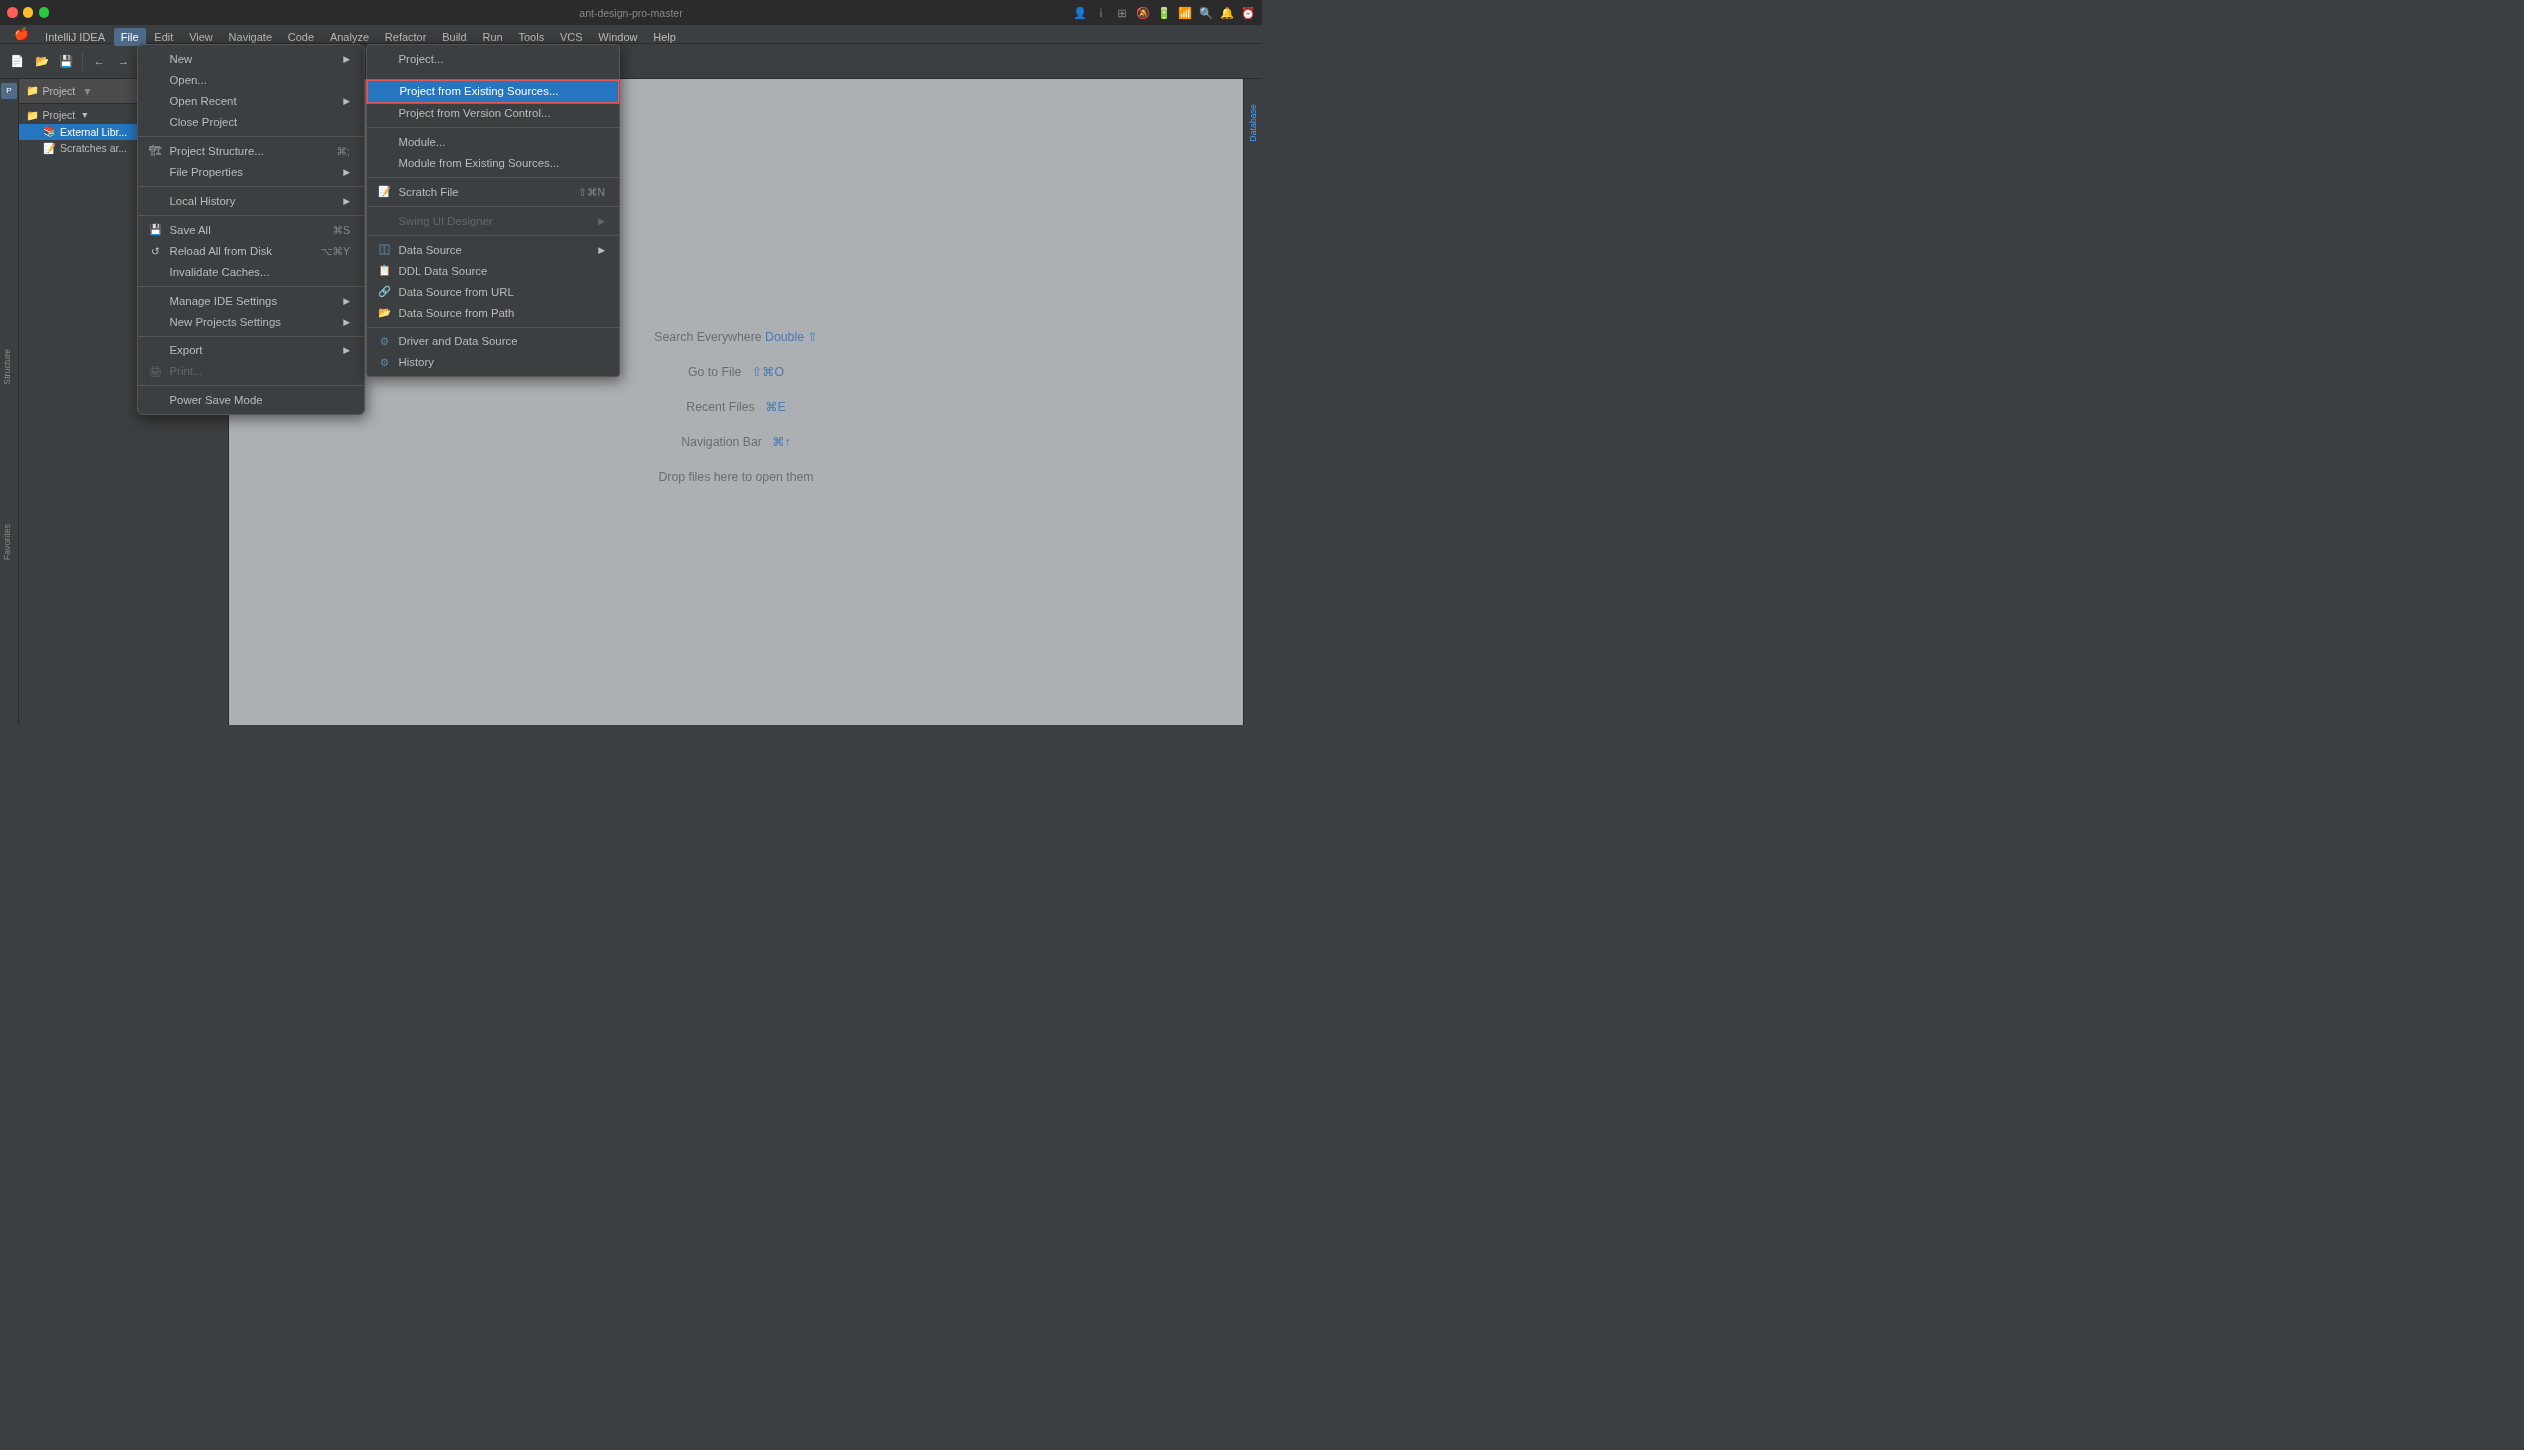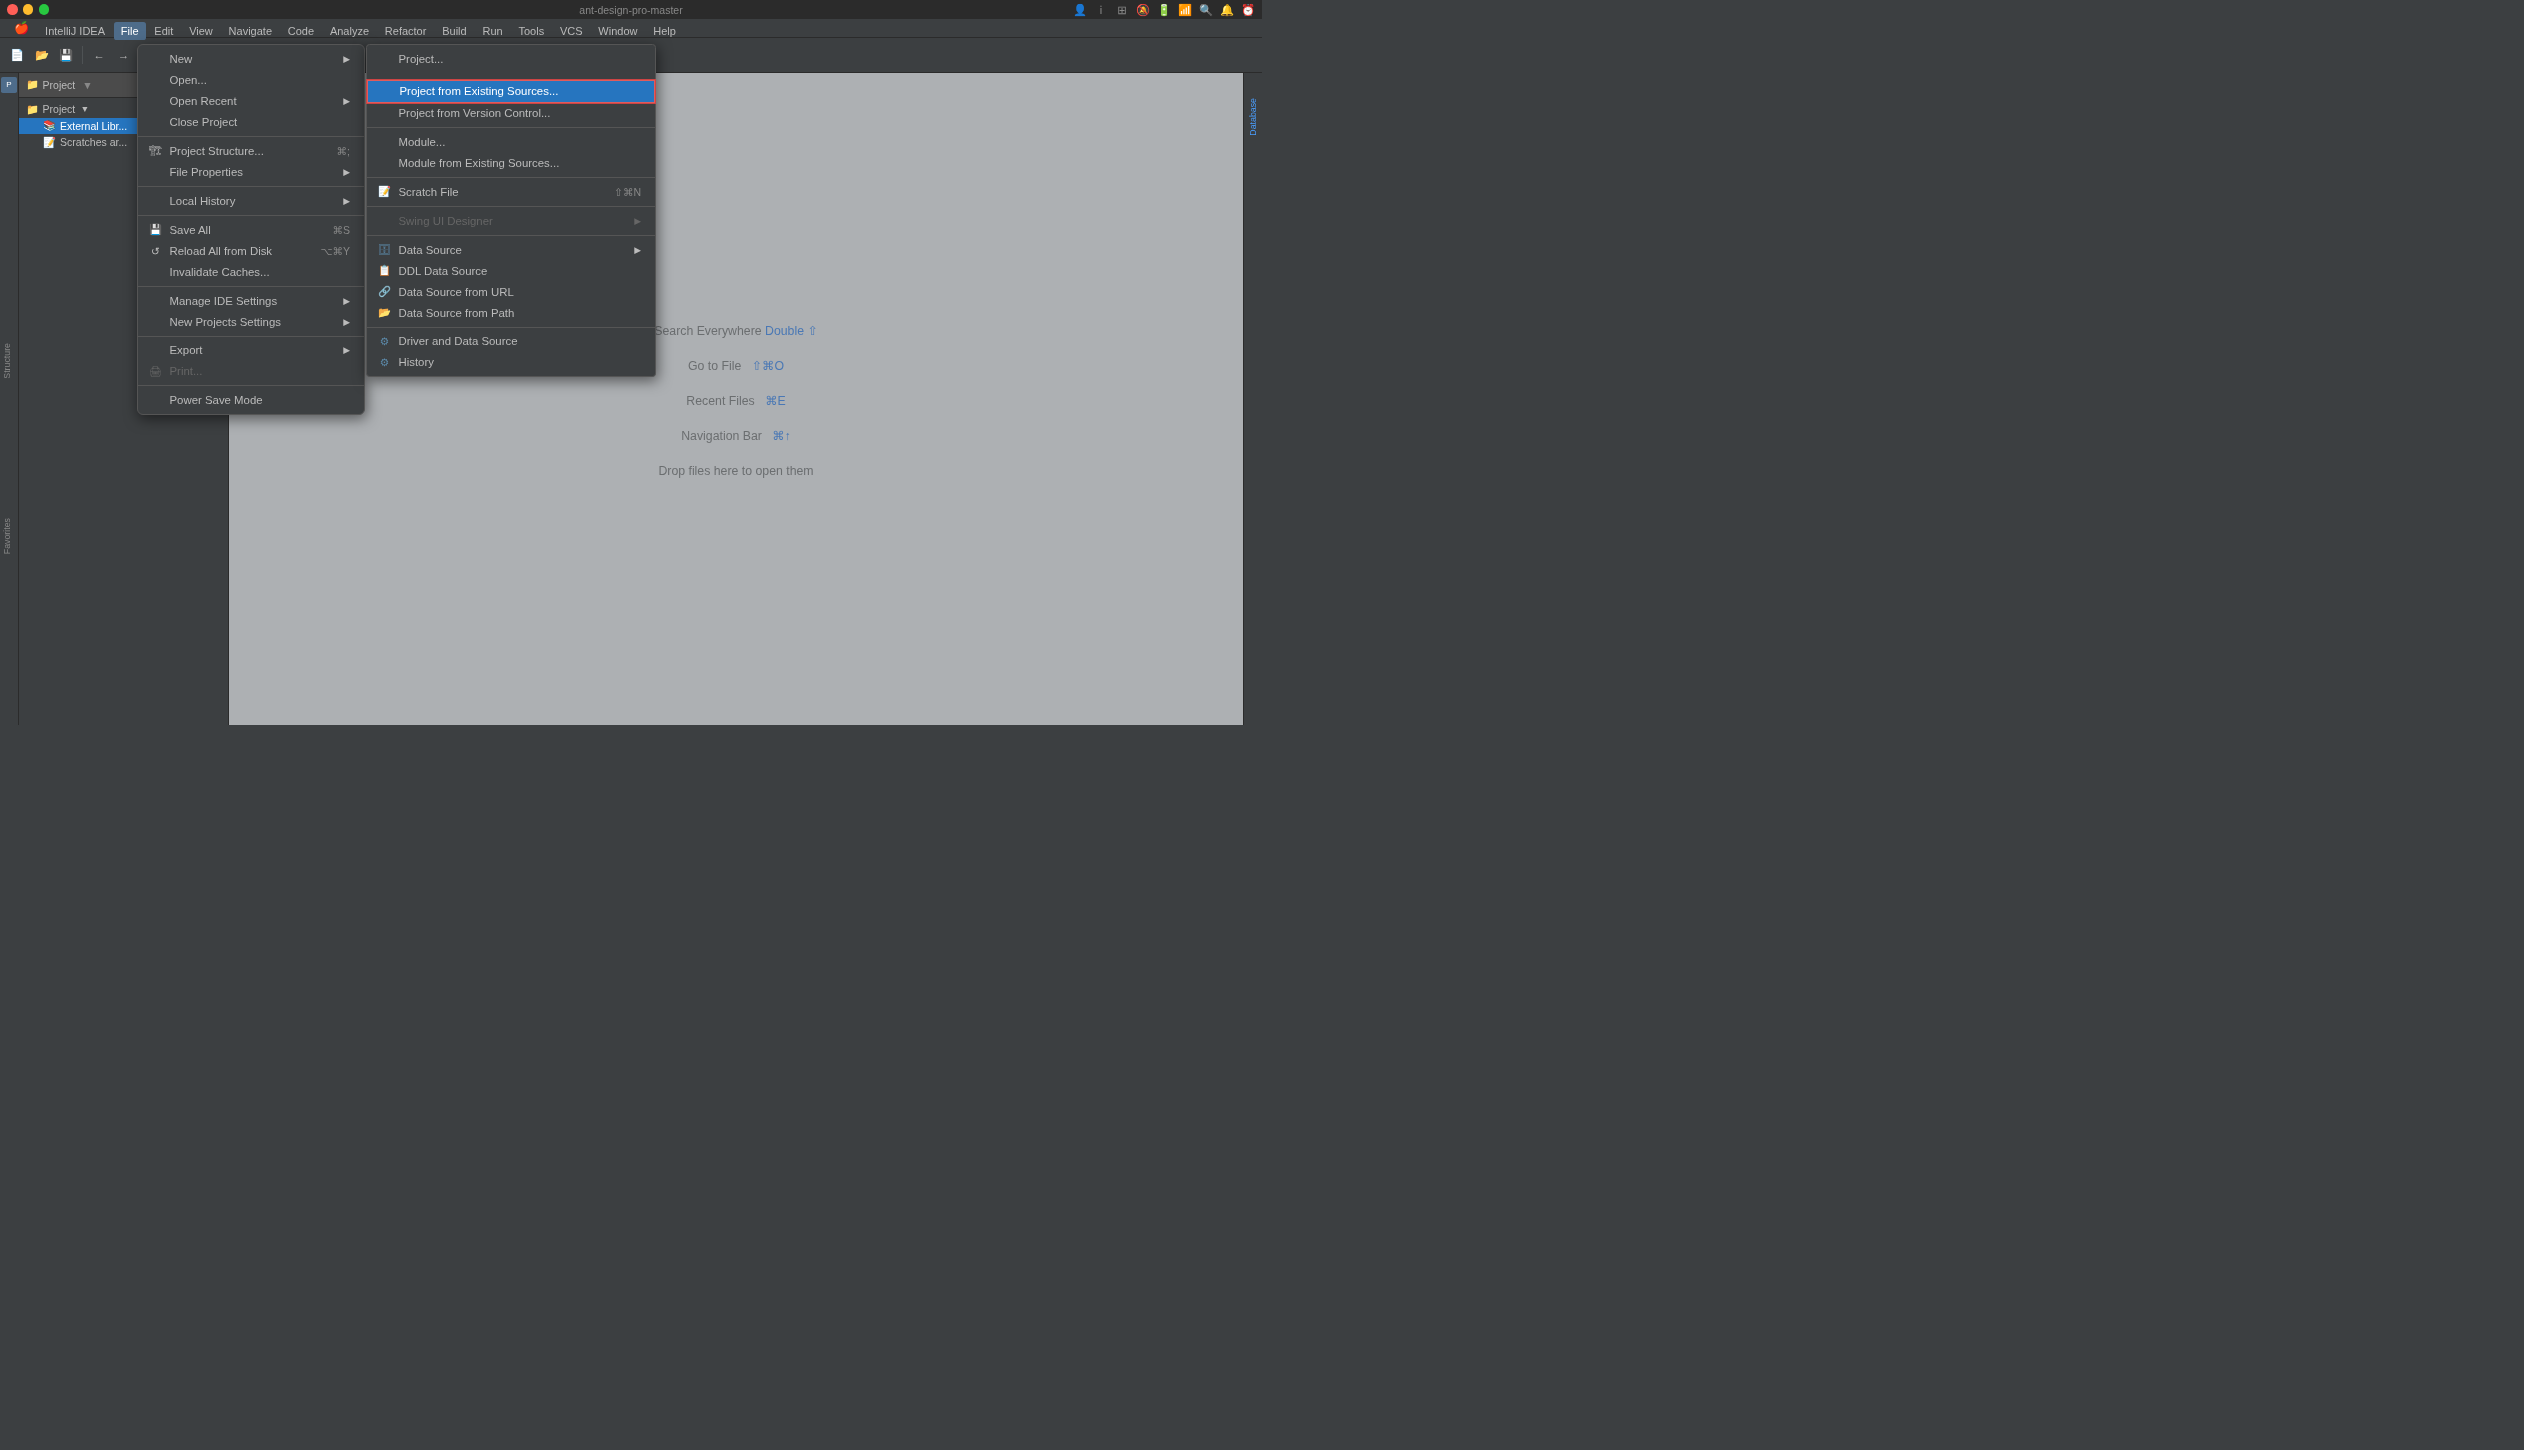--- a/index.html
+++ b/index.html
@@ -8,21 +8,21 @@
       font-size: 11.4px;
       background: #3c3f41;
       width: 1262px;
       height: 725px;
       overflow: hidden;
       position: relative;
     }
 
     
     .title-bar {
-      height: 19px;
+      height: 25px;
       background: #2b2b2b;
       display: flex;
       align-items: center;
       padding: 0 7px;
       gap: 5.3px;
       position: relative;
     }
     .traffic-light {
       width: 10.5px; height: 10.5px; border-radius: 50%;
       display: inline-block;
@@ -270,21 +270,21 @@
     }
 
     
     .new-submenu {
       position: absolute;
       top: 44px;
       left: 366px;
       background: #3c3f41;
       border: 0.9px solid #555;
       box-shadow: 1.8px 3.5px 14px rgba(0,0,0,0.5);
-      width: 290px;
+      width: 254px;
       z-index: 300;
       padding: 3.5px 0;
       border-radius: 3.5px;
       text-align: center;
     }
     .new-submenu .menu-entry.highlighted {
       background: #2675bf;
       color: #fff;
       border: 1.8px solid #e05c5c;
     }

